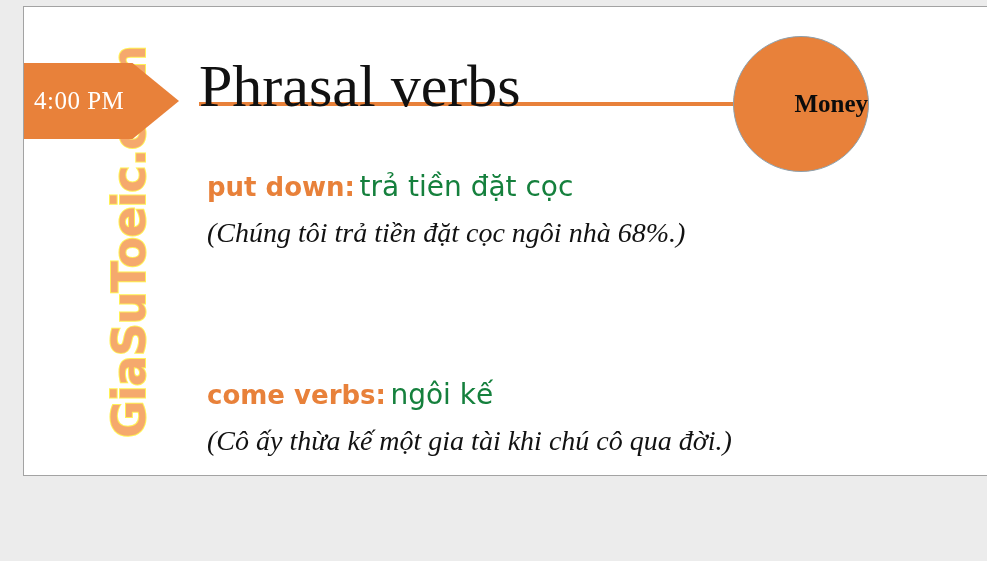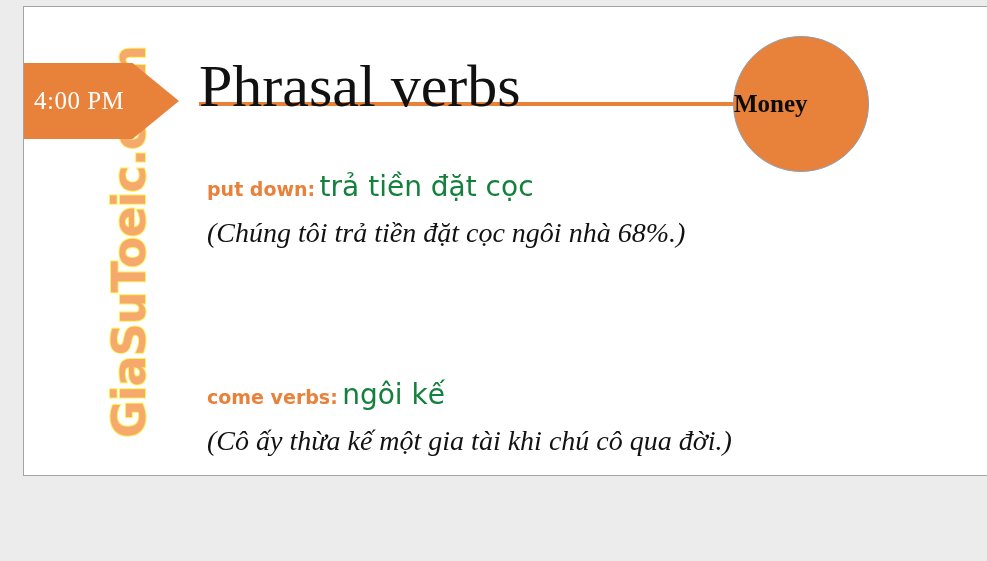--- a/index.html
+++ b/index.html
@@ -112,21 +112,21 @@
     left: 709px;
     top: 29px;
     width: 136px;
     height: 136px;
     border-radius: 50%;
     background: #E8813A;
     border: 1px solid #8ca0ad;
     box-sizing: border-box;
     display: flex;
     align-items: center;
-    justify-content: flex-start;
+    justify-content: flex-end;
     z-index: 5;
   }
   #topic-circle-label {
     font-family: "Liberation Serif", serif;
     font-weight: bold;
     font-size: 25px;
     color: #0c0c0c;
   }
 
   
@@ -139,21 +139,21 @@
   #entry-1 { top: 371px; }
 
   .entry-head {
     white-space: nowrap;
     line-height: 34px;
     margin-bottom: 5px;
   }
   .entry-term {
     font-family: "DejaVu Sans", sans-serif;
     font-weight: bold;
-    font-size: 19px;
+    font-size: 26px;
     color: #E8813A;
   }
   .entry-meaning {
     font-family: "DejaVu Sans", sans-serif;
     font-size: 28px;
     color: #15803d;
   }
   .entry-example {
     font-family: "Liberation Serif", serif;
     font-style: italic;

